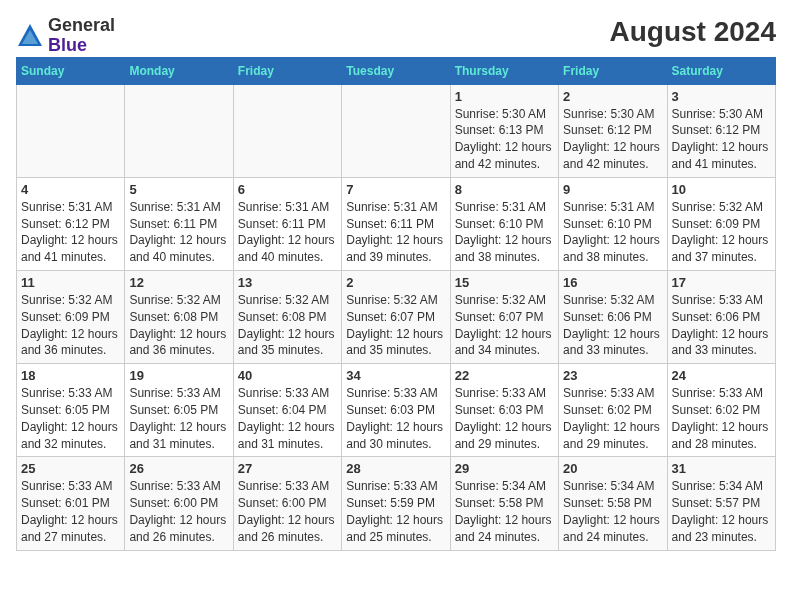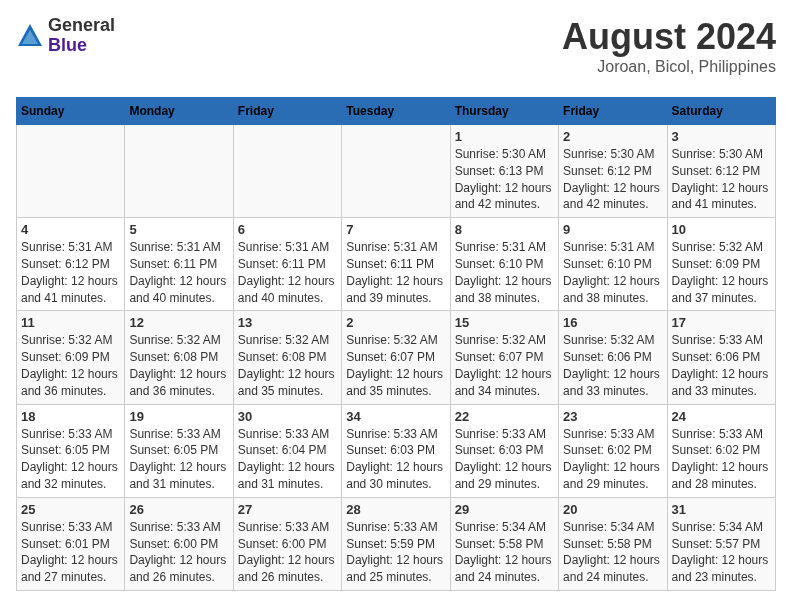--- a/index.html
+++ b/index.html
@@ -7,21 +7,21 @@
       font-family: Arial, sans-serif;
       background: #fff;
       width: 792px;
       min-height: 612px;
       padding: 16px;
     }
     .header {
       display: flex;
       justify-content: space-between;
       align-items: flex-start;
-      margin-bottom: 21px;
+      margin-bottom: 1px;
     }
     .logo {
       display: flex;
       align-items: center;
     }
     .logo-text {
       display: flex;
       flex-direction: column;
       line-height: 1.1;
     }
@@ -37,36 +37,36 @@
     }
     .logo-icon {
       width: 28px;
       height: 28px;
       margin-right: 4px;
     }
     .title-block {
       text-align: right;
     }
     .calendar-title {
-      font-size: 36px;
+      font-size: 28px;
       font-weight: bold;
       color: #333;
     }
     .calendar-subtitle {
       font-size: 16px;
       color: #555;
     }
     table {
       width: 100%;
       border-collapse: collapse;
       font-size: 11px;
     }
     thead th {
       background-color: #2a6db5;
-      color: #000000;
+      color: #5eead4;
       padding: 6px 4px;
       text-align: left;
       font-size: 12px;
       font-weight: bold;
       border: 1px solid #2a6db5;
     }
     tbody td {
       border: 1px solid #ccc;
       vertical-align: top;
       padding: 4px;
@@ -104,21 +104,20 @@
       <polygon points="14,2 26,24 2,24" fill="#1a6bbf"></polygon>
       <polygon points="14,8 22,22 6,22" fill="#5a9fd4"></polygon>
     </svg>
     <div class="logo-text">
       <span class="logo-general">General</span>
       <span class="logo-blue">Blue</span>
     </div>
   </div>
   <div class="title-block">
     <div class="calendar-title">August 2024</div>
-    <div class="calendar-subtitle">Joroan, Bicol, Philippines</div>
   </div>
 </div>
 
 <table>
   <thead>
     <tr>
     <th>Sunday</th>
         <th>Monday</th>
         <th>Friday</th>
         <th>Tuesday</th>
@@ -266,21 +265,21 @@
 and 32 minutes.</div>
         </td>
         <td>
           <span class="day-num">19</span>
           <div class="day-info" style="white-space: pre-line;">Sunrise: 5:33 AM
 Sunset: 6:05 PM
 Daylight: 12 hours
 and 31 minutes.</div>
         </td>
         <td>
-          <span class="day-num">30</span>
+          <span class="day-num">40</span>
           <div class="day-info" style="white-space: pre-line;">Sunrise: 5:33 AM
 Sunset: 6:04 PM
 Daylight: 12 hours
 and 31 minutes.</div>
         </td>
         <td>
           <span class="day-num">34</span>
           <div class="day-info" style="white-space: pre-line;">Sunrise: 5:33 AM
 Sunset: 6:03 PM
 Daylight: 12 hours

